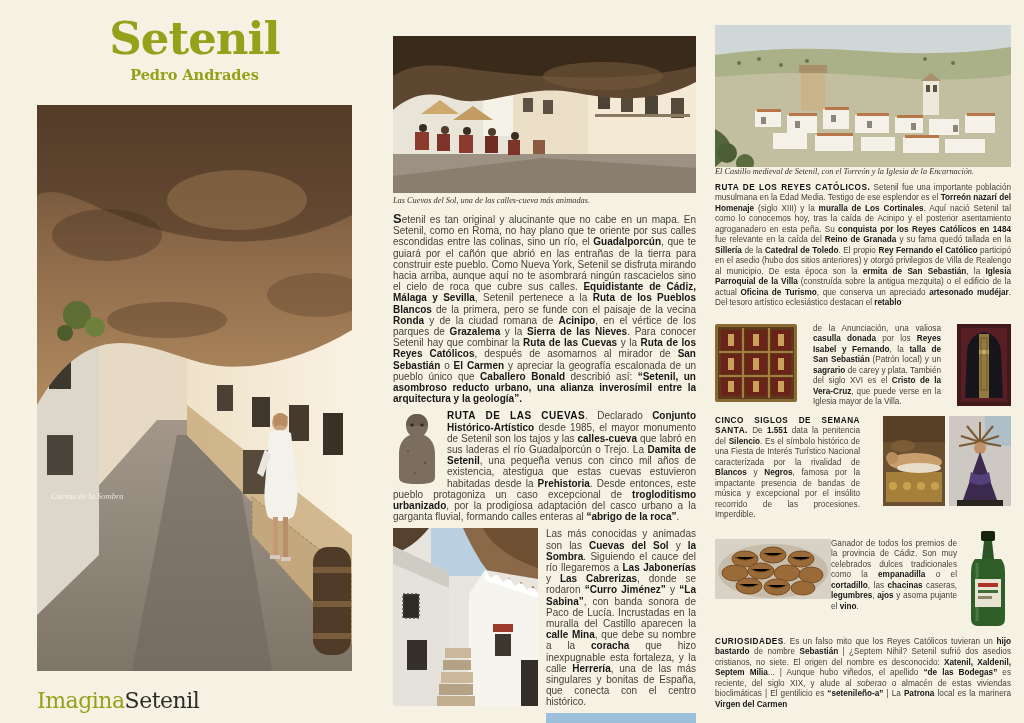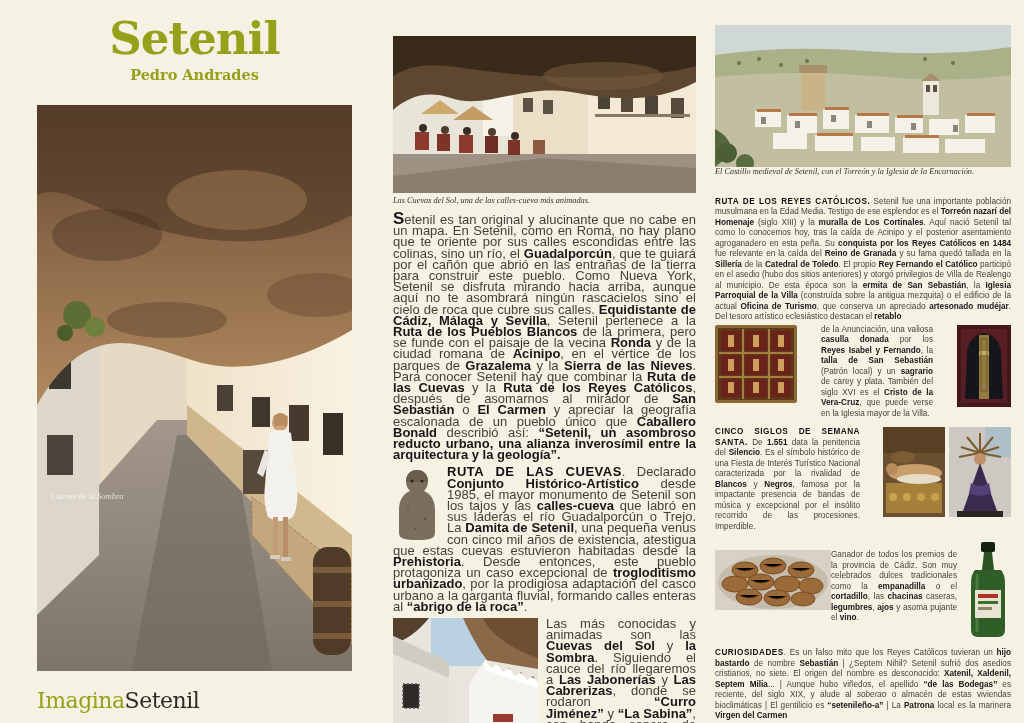--- a/index.html
+++ b/index.html
@@ -22,40 +22,40 @@
   
   .bodytext{color:#413f39;text-align:justify}
   .bodytext .b{font-weight:bold;color:#171717}
   .bodytext .h{font-weight:bold;color:#101010;letter-spacing:.5px}
   .bodytext .i{font-style:italic}
   .bodytext .d{font-weight:bold;color:#171717;font-size:1.3em}
   .cap{font-family:"Liberation Serif",serif;font-style:italic;font-size:8.3px;color:#353329;line-height:1.2}
 
   
   .col2{position:absolute;left:393px;top:36px;width:303px}
-  .col2 .bodytext{font-size:13px;line-height:11.2px}
+  .col2 .bodytext{font-size:10px;line-height:11.2px}
   .col2 .topphoto{width:303px;height:157px}
   .col2 .cap.under{margin-top:3px}
   .p1{margin-top:7px}
   .cuevaswrap{margin-top:6px}
   .damita-fig{float:left;width:44px;height:76px;margin:1px 8px 1px 2px}
   .lowgrid{display:grid;grid-template-columns:145px 1fr;column-gap:8px;margin-top:6px}
   .lcell{display:flex;flex-direction:column}
   .lcell .cap{margin-top:auto;padding-top:3px}
   .rcell{display:flex;flex-direction:column}
   .rcell .acini{margin-top:5px}
   .rcell .cap{margin-top:2px}
 
   
   .col3{position:absolute;left:715px;top:25px;width:296px}
   .col3 .bodytext{font-size:8.2px;line-height:10.5px}
   .col3 .topphoto{width:296px;height:142px}
   .col3 .cap.under{margin-top:0}
-  .reyes-a{margin-top:20px}
-  .reyesgrid{display:grid;grid-template-columns:82px 1fr 54px;column-gap:24px;margin-top:2px;align-items:start}
+  .reyes-a{margin-top:6px}
+  .reyesgrid{display:grid;grid-template-columns:82px 1fr 54px;column-gap:16px;margin-top:15px;align-items:start}
   .semanagrid{display:grid;grid-template-columns:1fr 128px;column-gap:23px;margin-top:8px;align-items:start}
   .images2{display:flex;gap:4px}
   .despensagrid{display:grid;grid-template-columns:1fr 46px;column-gap:8px;margin-top:8px;align-items:start}
   .despinner{display:grid;grid-template-columns:116px 1fr;column-gap:0;margin-top:10px;align-items:start}
   .curios{margin-top:8px}
   svg{display:block}
 </style>
 </head>
 <body>
 

